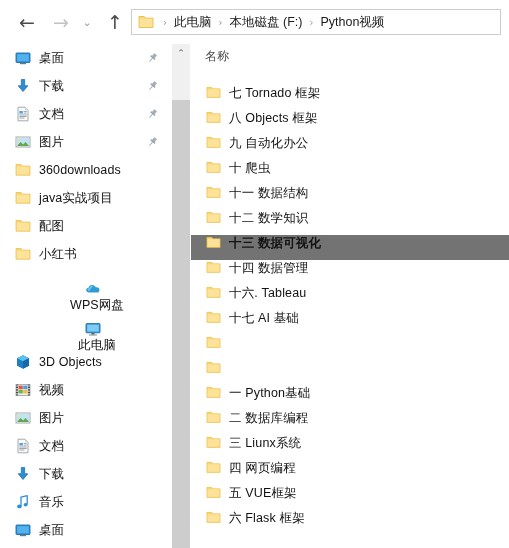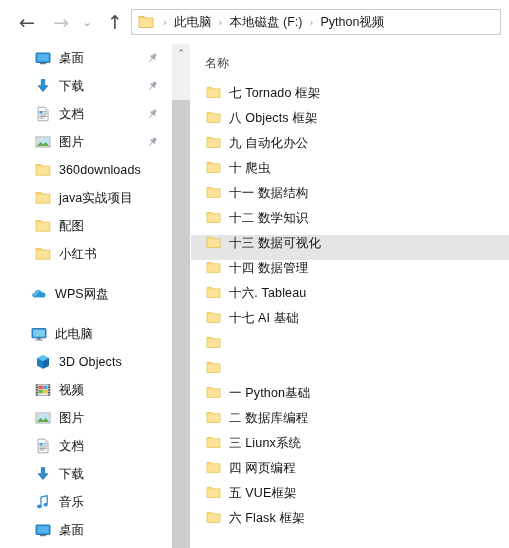--- a/index.html
+++ b/index.html
@@ -104,22 +104,22 @@
     overflow: hidden;
   }
   .nav-item {
     position: relative;
     height: 28px;
     display: flex;
     align-items: center;
     padding-left: 34px;
     box-sizing: border-box;
   }
-  .nav-item.root    { padding-left: 30px; }
-  .nav-item.child   { padding-left: 34px; }
+  .nav-item.root    { padding-left: 22px; flex-direction: column; }
+  .nav-item.child   { padding-left: 14px; }
   .nav-icon {
     width: 17px;
     height: 17px;
     flex: none;
     margin-right: 8px;
     display: flex;
     align-items: center;
     justify-content: center;
   }
   .nav-label {
@@ -186,40 +186,41 @@
     left: 191px;
     top: 44px;
     width: 318px;
     height: 504px;
     background: #ffffff;
     overflow: hidden;
   }
   .col-header {
     position: absolute;
     left: 14px;
-    top: 11px;
+    top: 4px;
     font-size: 12px;
     color: #4a4a4a;
     letter-spacing: 0.2px;
   }
   .file-rows {
     position: absolute;
     left: 0;
     top: 41px;
     width: 318px;
   }
   .file-row {
     height: 25px;
     display: flex;
     align-items: flex-start;
     padding-left: 14px;
     box-sizing: border-box;
   }
   .file-row.selected {
-    background: #e5e5e5;
+    background: #737373;
+    font-weight: bold;
   }
   .file-icon {
     width: 17px;
     height: 15px;
     flex: none;
     margin-right: 7px;
   }
   .file-name {
     font-size: 12.5px;
     color: #121212;

